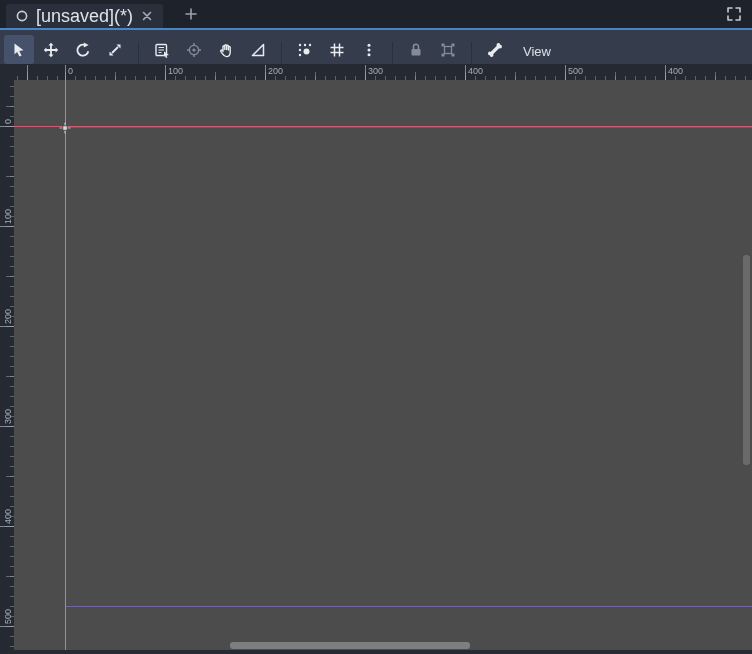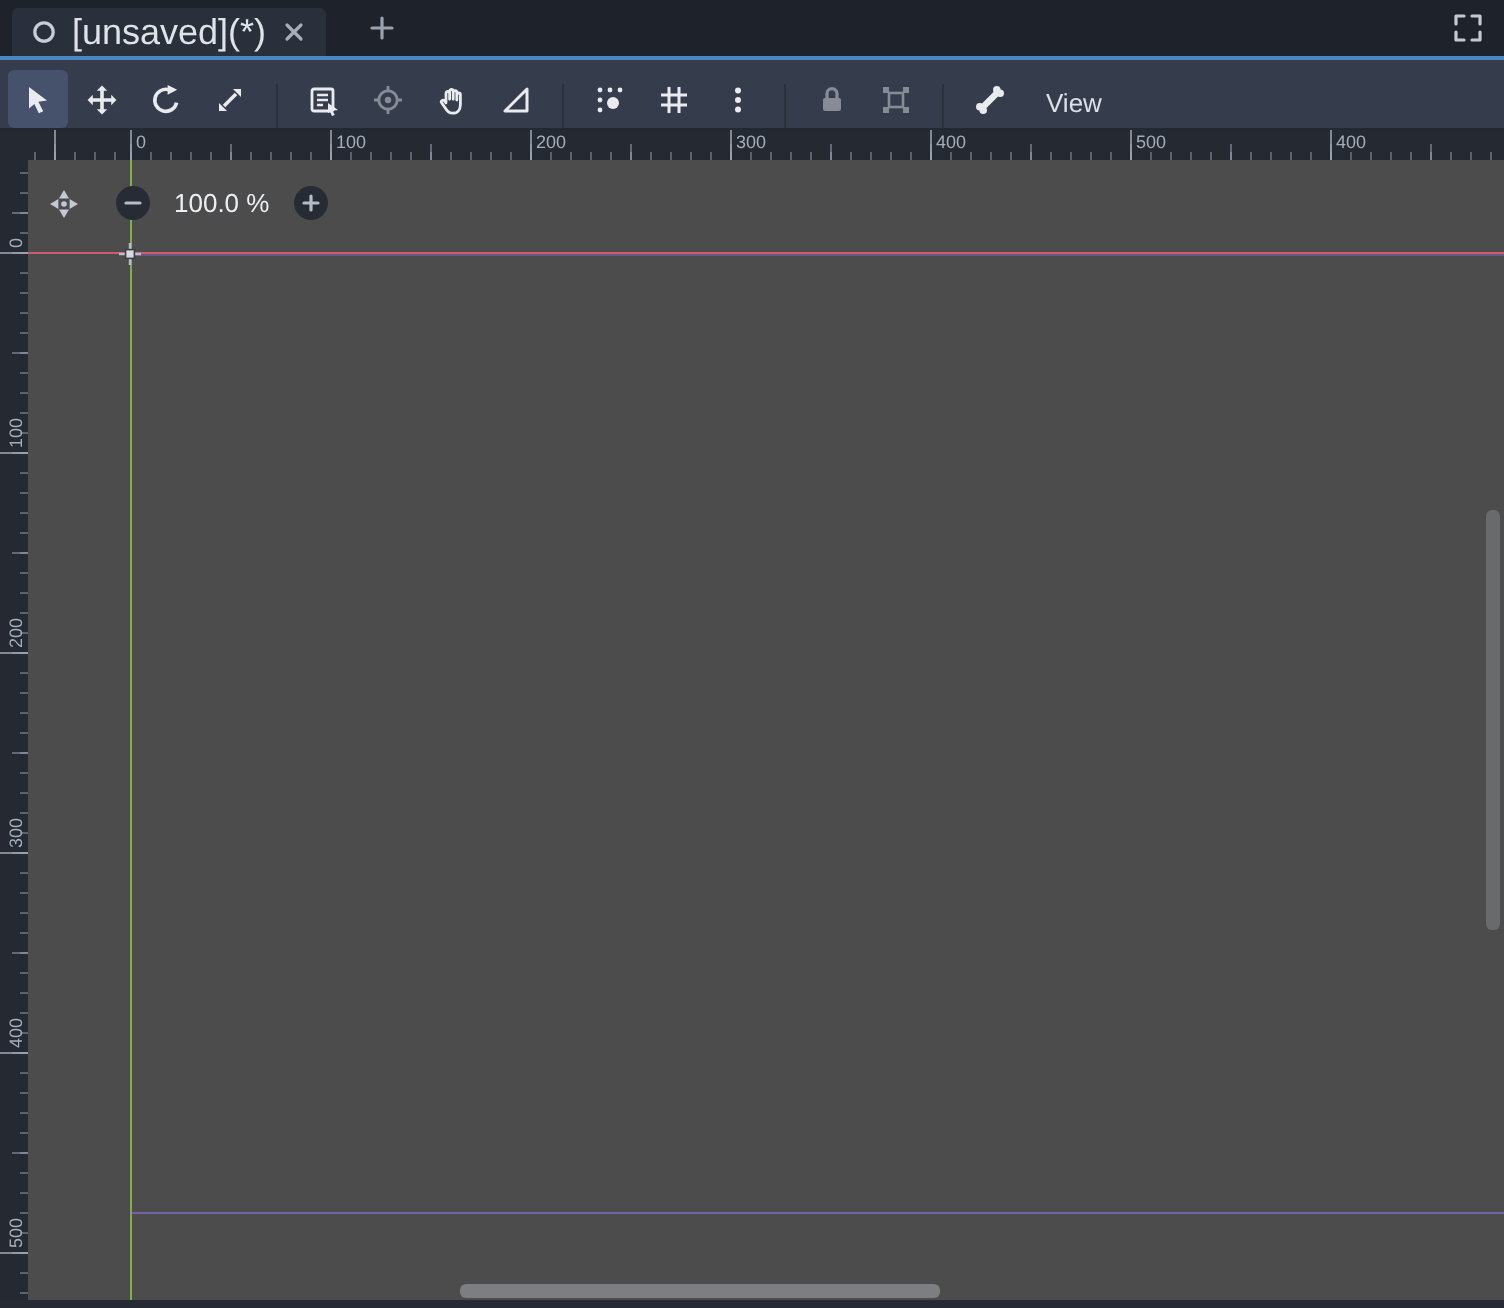--- a/index.html
+++ b/index.html
@@ -256,43 +256,19 @@
     <div class="axis-x"></div>
     <div class="vp-bottom"></div>
 
     <div class="origin-marker">
       <svg width="12" height="12" viewBox="0 0 12 12">
           <path d="M6 0.5 V11.5 M0.5 6 H11.5" stroke="#b9bec6" stroke-width="1.2"></path>
           <rect x="3.8" y="3.8" width="4.4" height="4.4" fill="#d6dae0" stroke="#3a3f46" stroke-width="0.8"></rect>
         </svg>
     </div>
 
-    <div class="zoom-bar">
-      <span class="icon-btn centerview">
-        <svg width="16" height="16" viewBox="0 0 16 16">
-            <g fill="#c3c9d2">
-              <path d="M1 8 L5.2 5.5 L5.2 10.5 Z"></path>
-              <path d="M15 8 L10.8 5.5 L10.8 10.5 Z"></path>
-              <path d="M8 1 L5.5 5.2 L10.5 5.2 Z"></path>
-              <path d="M8 15 L5.5 10.8 L10.5 10.8 Z"></path>
-              <circle cx="8" cy="8" r="1.4"></circle>
-            </g>
-          </svg>
-      </span>
-      <span class="zoom-btn">
-        <svg width="9" height="9" viewBox="0 0 9 9">
-            <path d="M1 4.5 H8" stroke="#b6bcc6" stroke-width="1.6" stroke-linecap="round"></path>
-          </svg>
-      </span>
-      <span class="zoom-label">100.0 %</span>
-      <span class="zoom-btn">
-        <svg width="9" height="9" viewBox="0 0 9 9">
-            <path d="M1 4.5 H8 M4.5 1 V8" stroke="#b6bcc6" stroke-width="1.6" stroke-linecap="round"></path>
-          </svg>
-      </span>
-    </div>
 
     <div class="h-scroll"></div>
     <div class="v-scroll"></div>
   </div>
 
   <div class="bottom-strip"></div>
 </div>
 
 </body></html>

